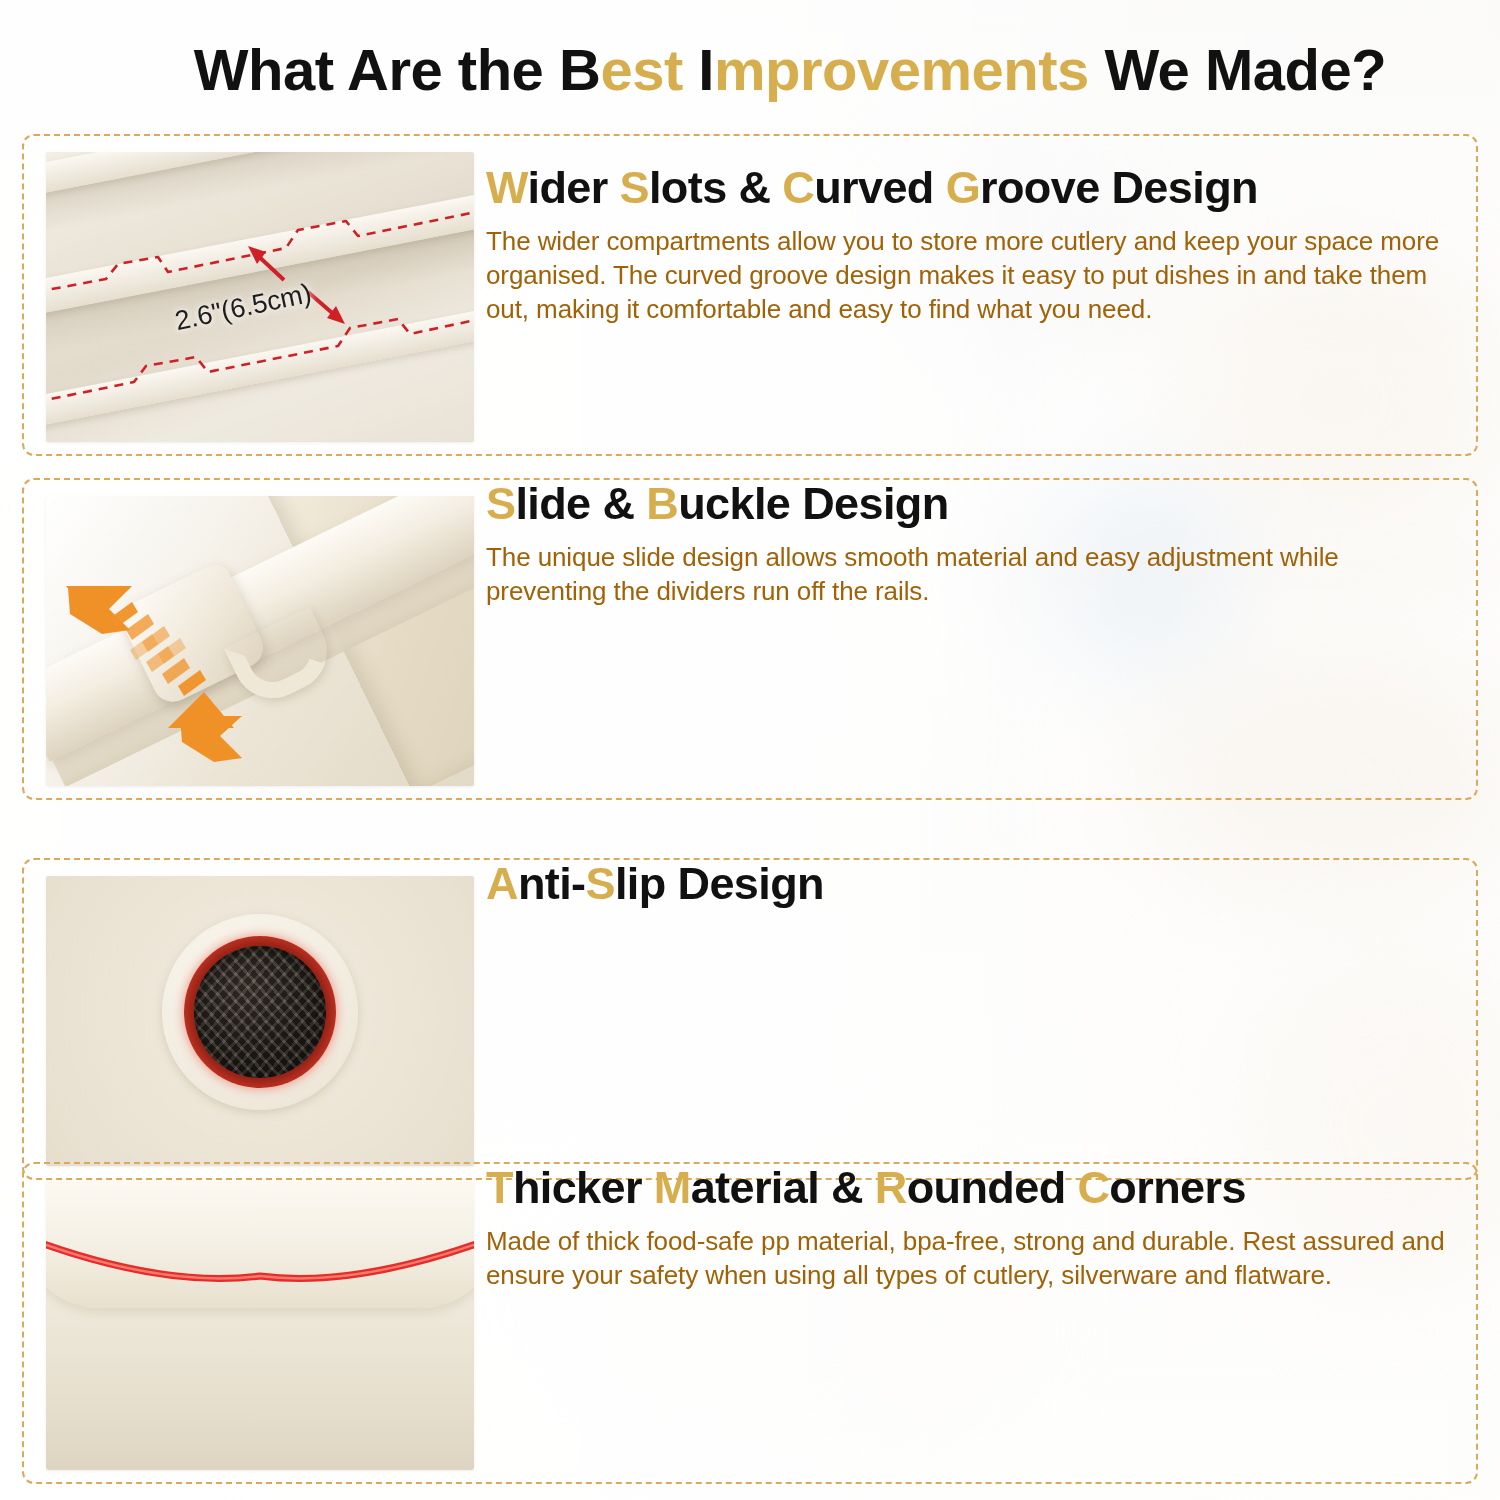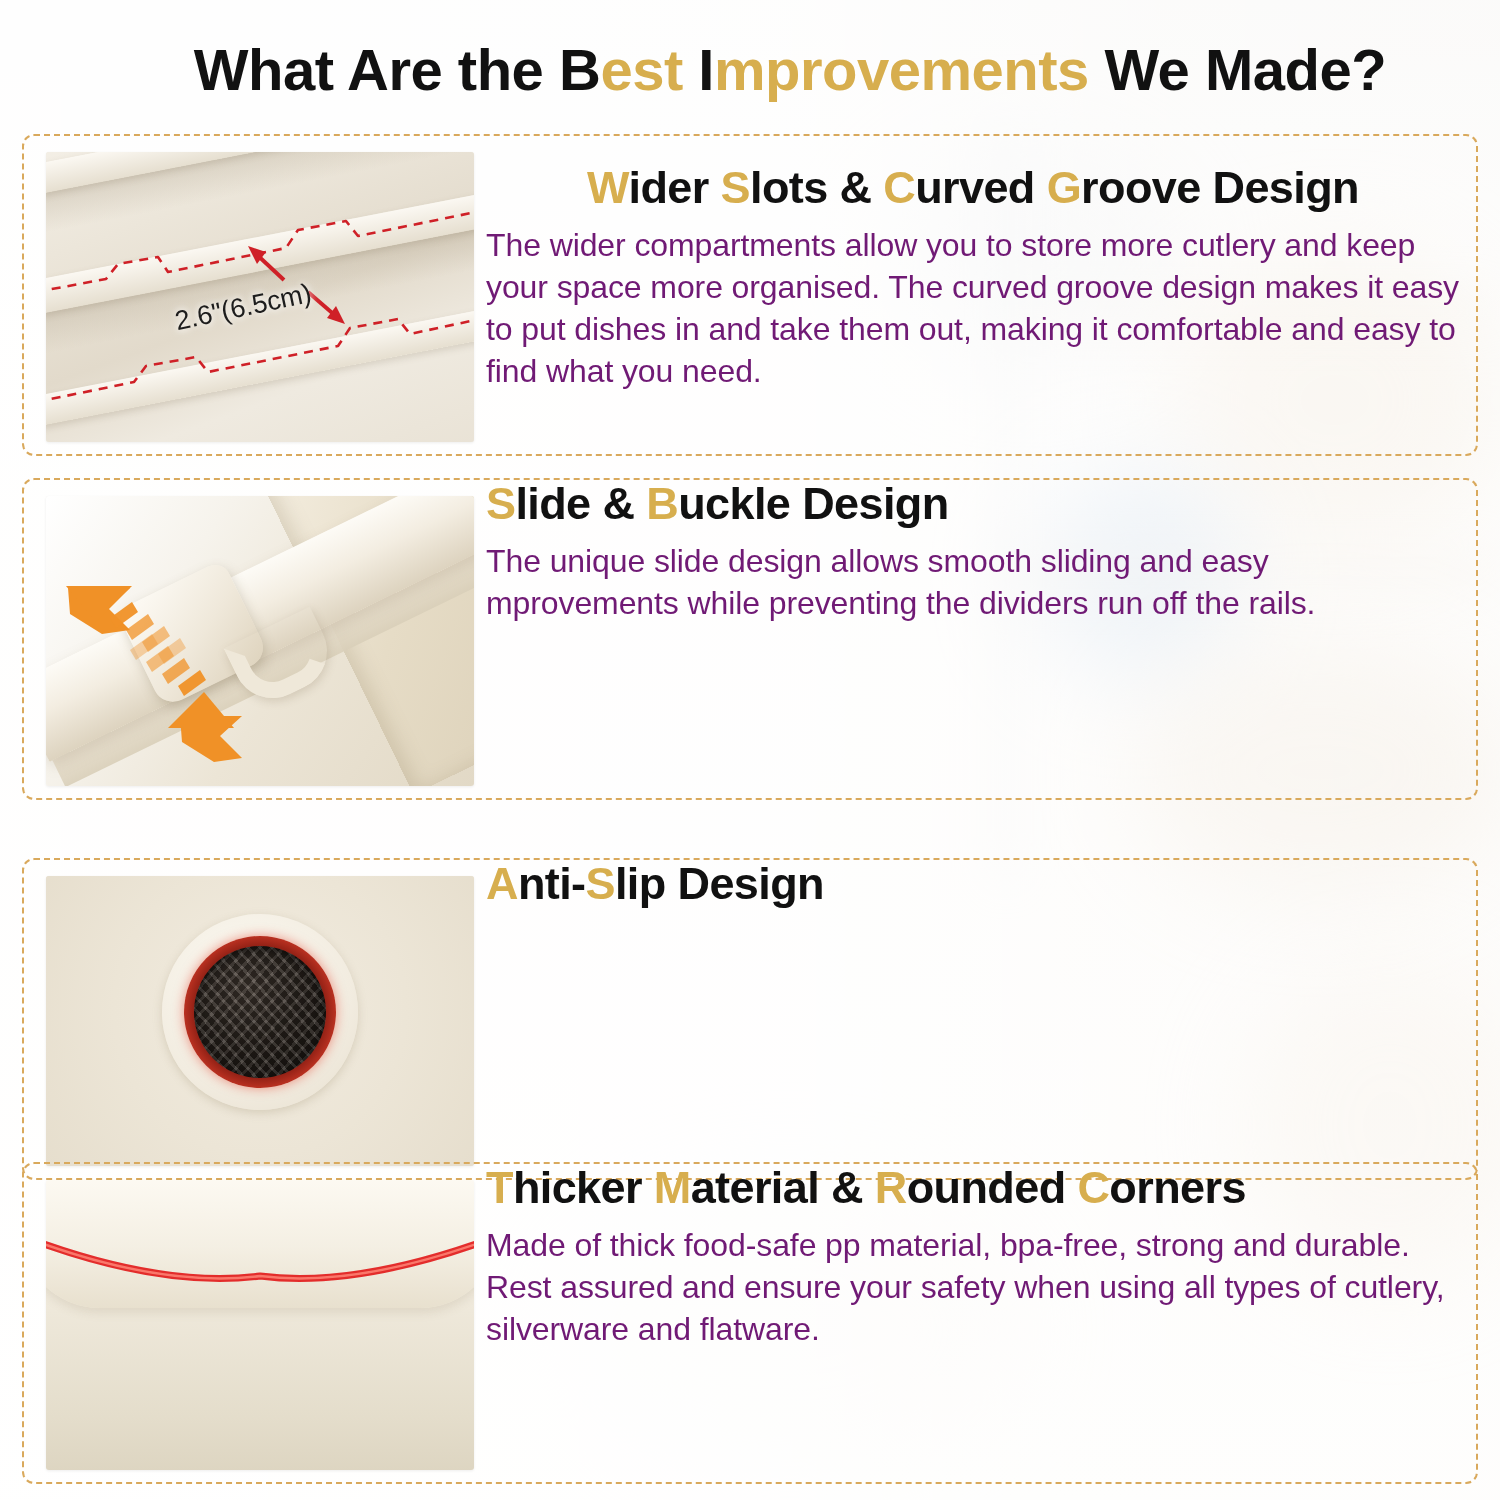--- a/index.html
+++ b/index.html
@@ -89,32 +89,32 @@
     overflow:hidden;
     background:#efe9df;
     box-shadow:0 1px 3px rgba(0,0,0,.07);
   }
 
   .panel-text {
     position:absolute;
     left:462px; right:16px; top:0; bottom:0;
     display:flex; flex-direction:column; 
   }
-  .panel-text.topish { justify-content:flex-start; padding-top:28px;align-items:center; }
+  .panel-text.topish { justify-content:flex-start; padding-top:28px; }
 
   .feature-head {
     font-size:45px; font-weight:700;
     color:#111111; letter-spacing:-.6px;
     line-height:1.06;
     white-space:nowrap;
     margin-bottom:12px;
   }
   .feature-body {
-    font-size:32px; font-weight:400;
-    color:#701a75; line-height:1.32;
+    font-size:26px; font-weight:400;
+    color:#a16207; line-height:1.32;
     letter-spacing:-.1px;
   }
 
   
   .img1 { position:absolute; inset:0; background:#f3efe7; }
   .i1-tray {
     position:absolute; inset:-12% -6%;
     background:linear-gradient(160deg,#f6f2ea 0%,#ece6da 28%,#e2dacb 52%,#efeae0 70%,#e7e0d2 100%);
   }
   .i1-rail {
@@ -341,21 +341,21 @@
             <polygon points="84,154 106,138 112,148 90,164" opacity="0.38"></polygon>
           </g>
         </svg>
       </div>
     </div>
 
     <div class="panel-text">
       <h2 class="feature-head">
         <span class="gold">S</span><span>lide &amp; </span><span class="gold">B</span><span>uckle Design</span>
       </h2>
-      <p class="feature-body">The unique slide design  allows smooth sliding and easy mprovements while preventing the dividers run off the rails.</p>
+      <p class="feature-body">The unique slide design  allows smooth material and easy adjustment while preventing the dividers run off the rails.</p>
     </div>
   </section>
 
   <section class="panel" id="panel-3">
 
     <div class="thumb">
       <div class="img3">
         <div class="i3-surface"></div>
         <div class="i3-socket"></div>
         <div class="i3-ring"></div>

